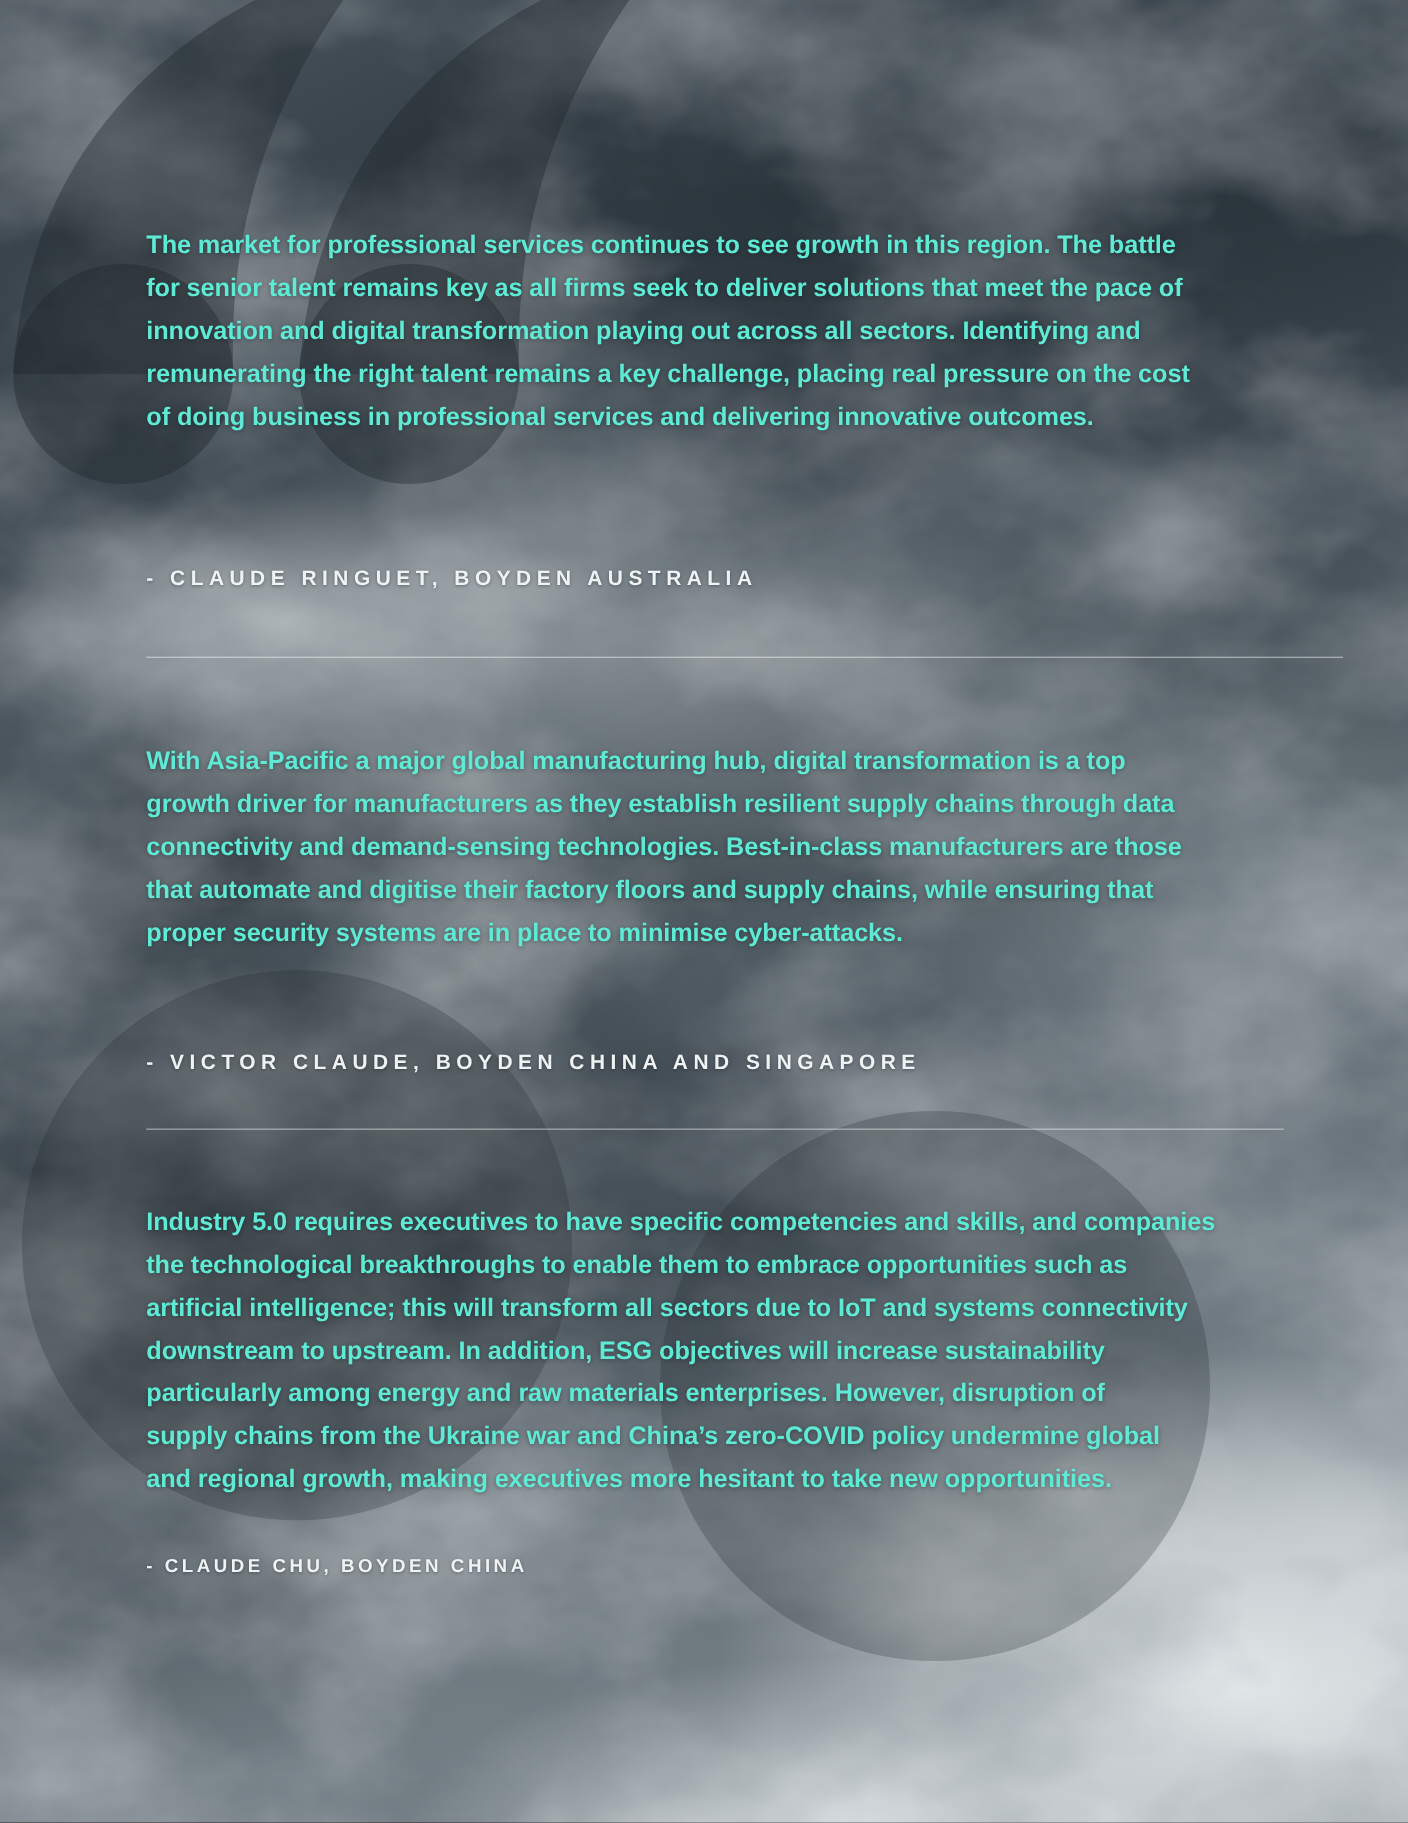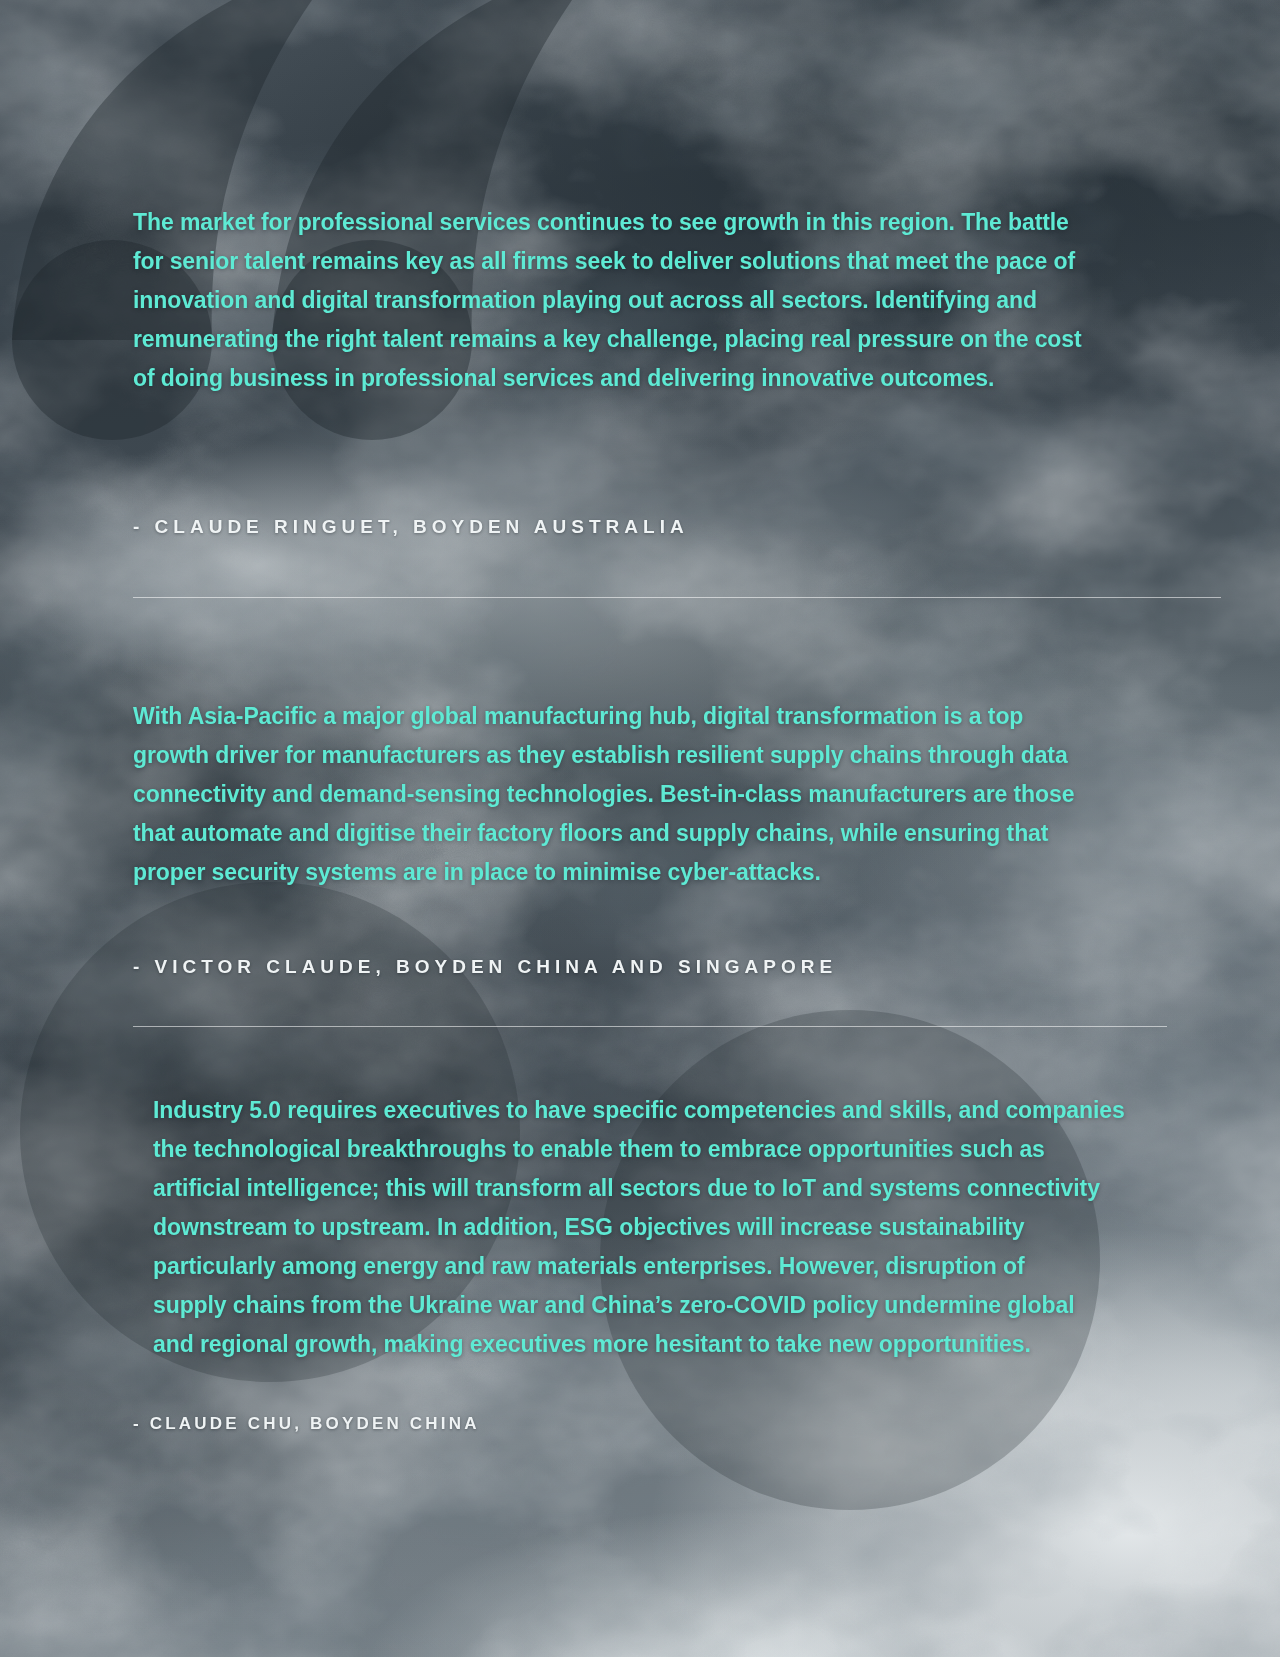--- a/index.html
+++ b/index.html
@@ -54,24 +54,24 @@
     text-shadow:0 1px 3px rgba(15,22,27,0.4);
   }
   .attribution.small{font-size:17px;letter-spacing:3.2px;}
   .divider{
     position:absolute;left:133px;height:1px;
     background:rgba(255,255,255,0.55);
   }
   #quote1{top:203px;}
   #attr1{top:515px;}
   #divider1{top:597px;width:1088px;}
-  #quote2{top:697px;}
+  #quote2{top:672px;}
   #attr2{top:955px;}
   #divider2{top:1026px;width:1034px;}
-  #quote3{top:1091px;margin-left:20px;}
+  #quote3{top:1091px;}
   #attr3{top:1412px;}
 </style>
 </head>
 <body>
 
 <div class="page">
 
   <div class="sky"></div>
 
   <svg class="noise noise-light" width="1280" height="1657" aria-hidden="true">

